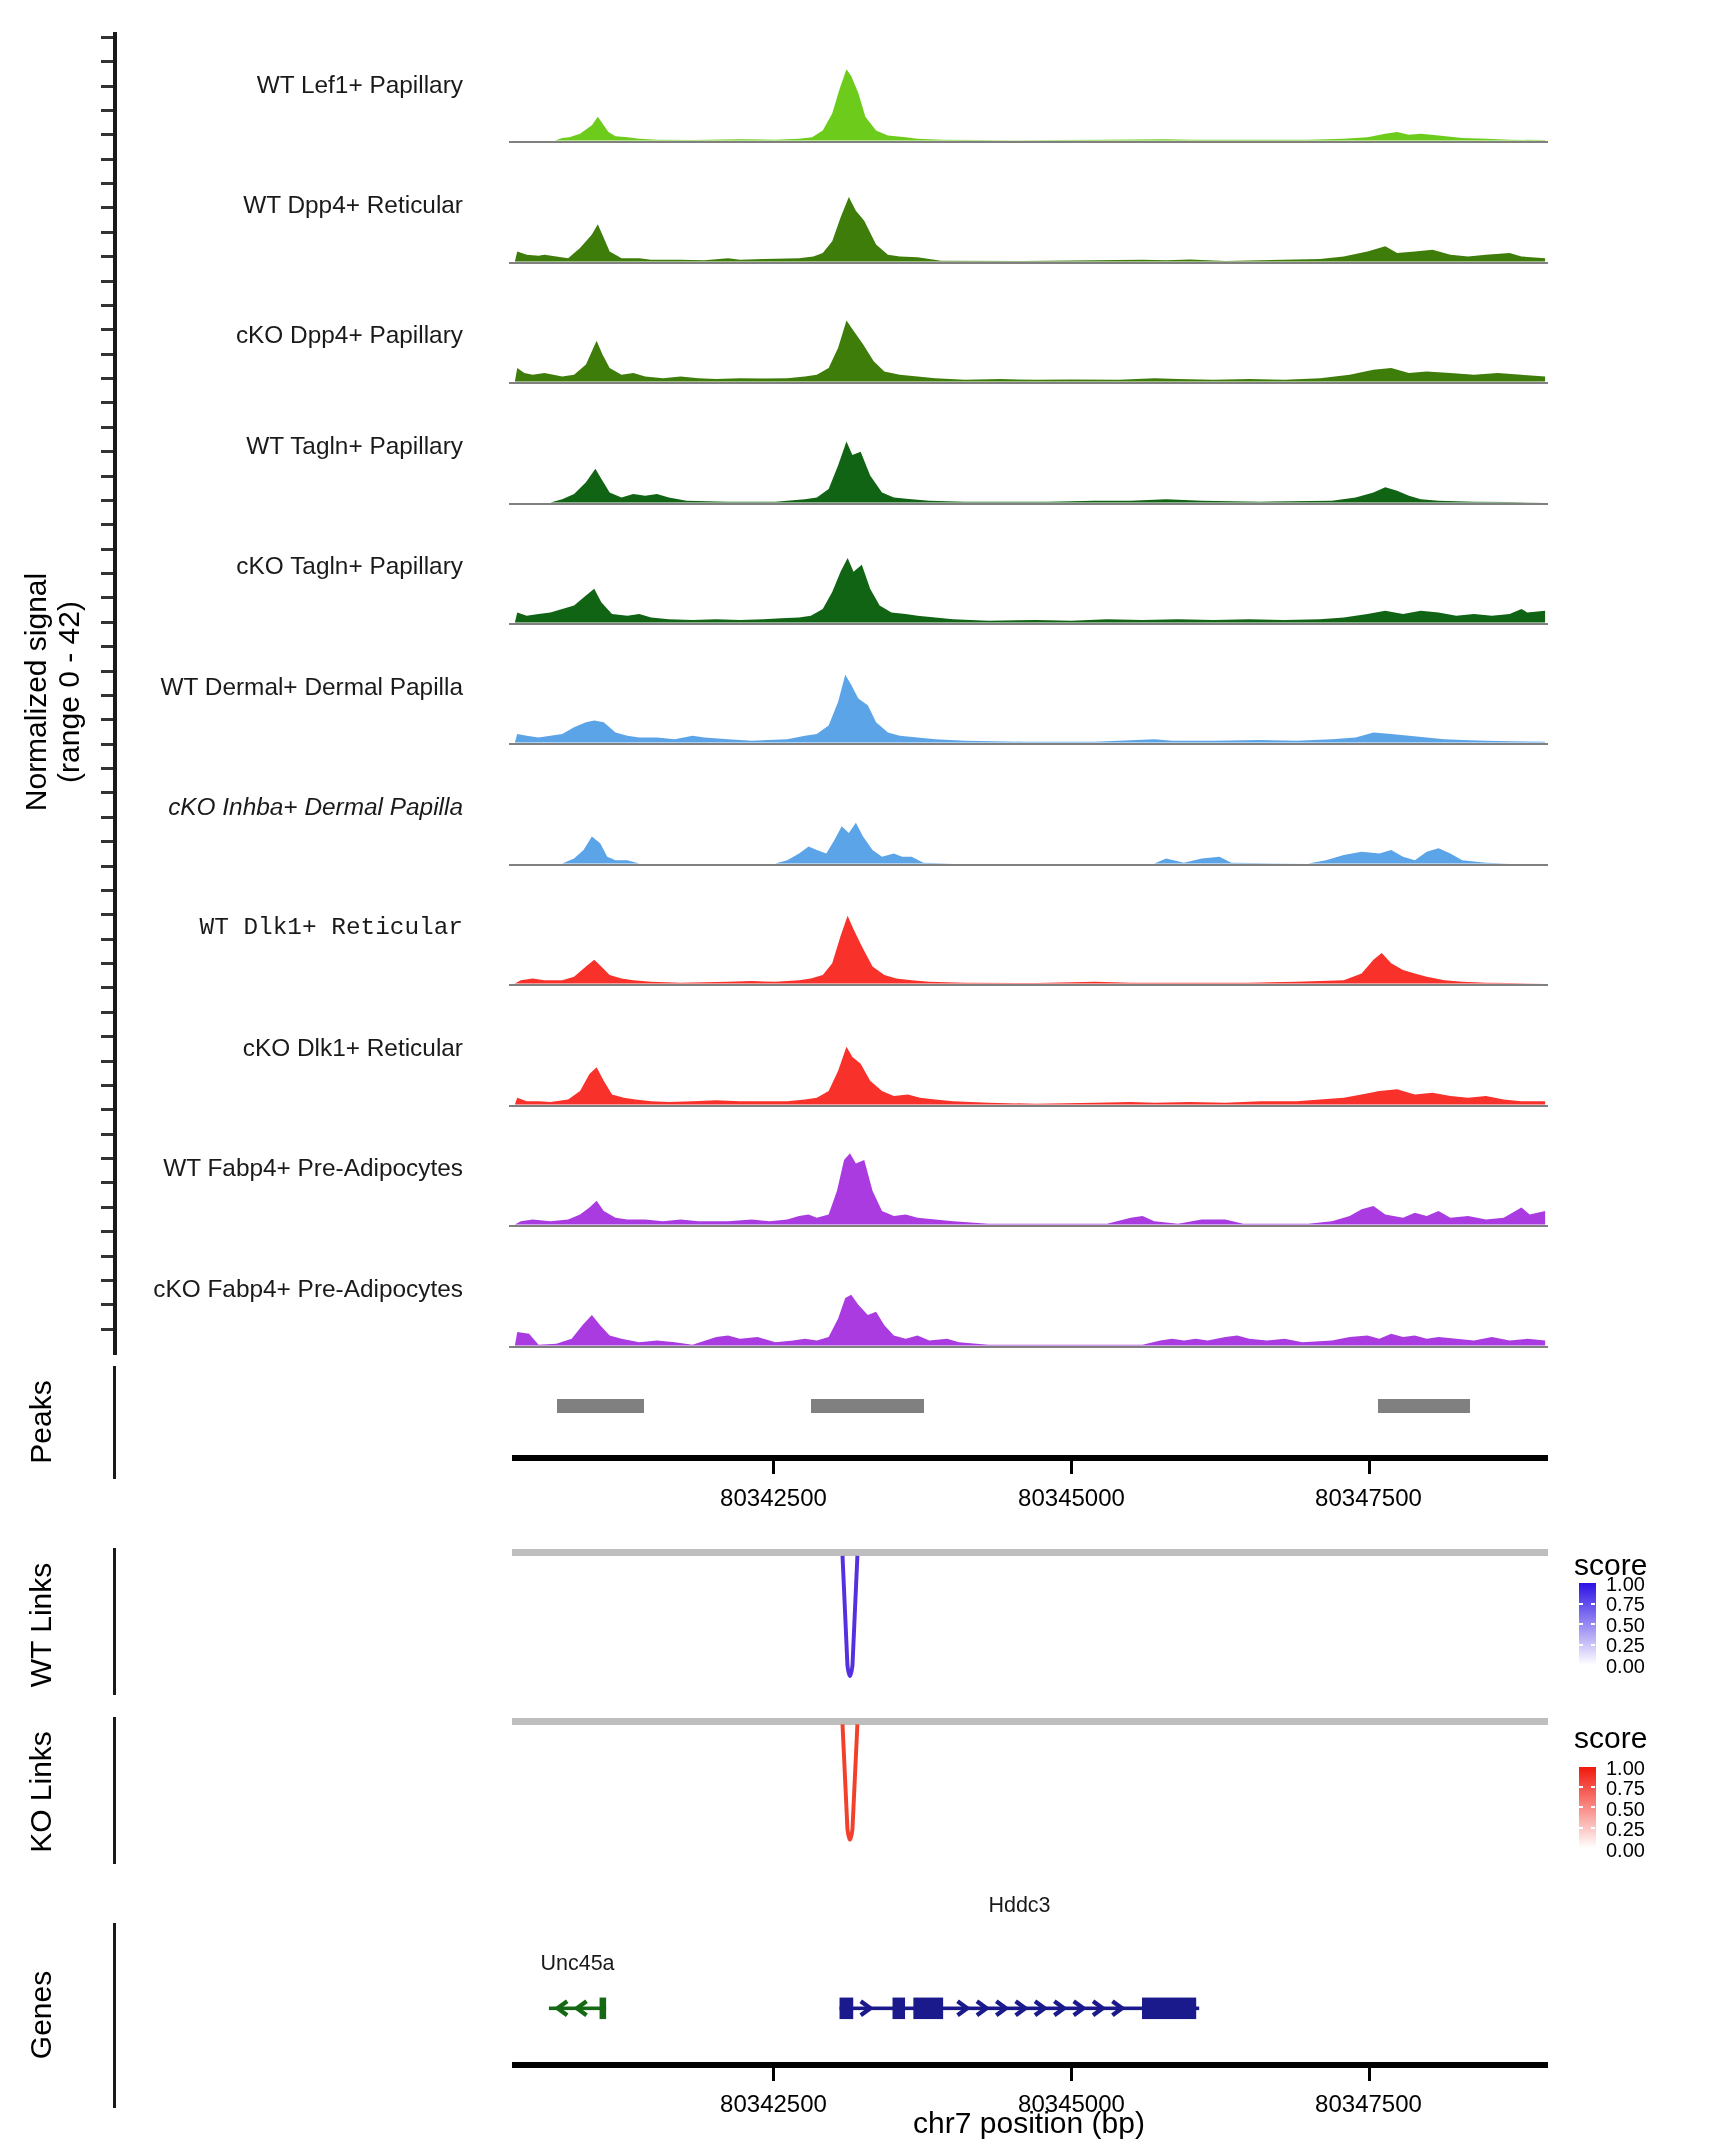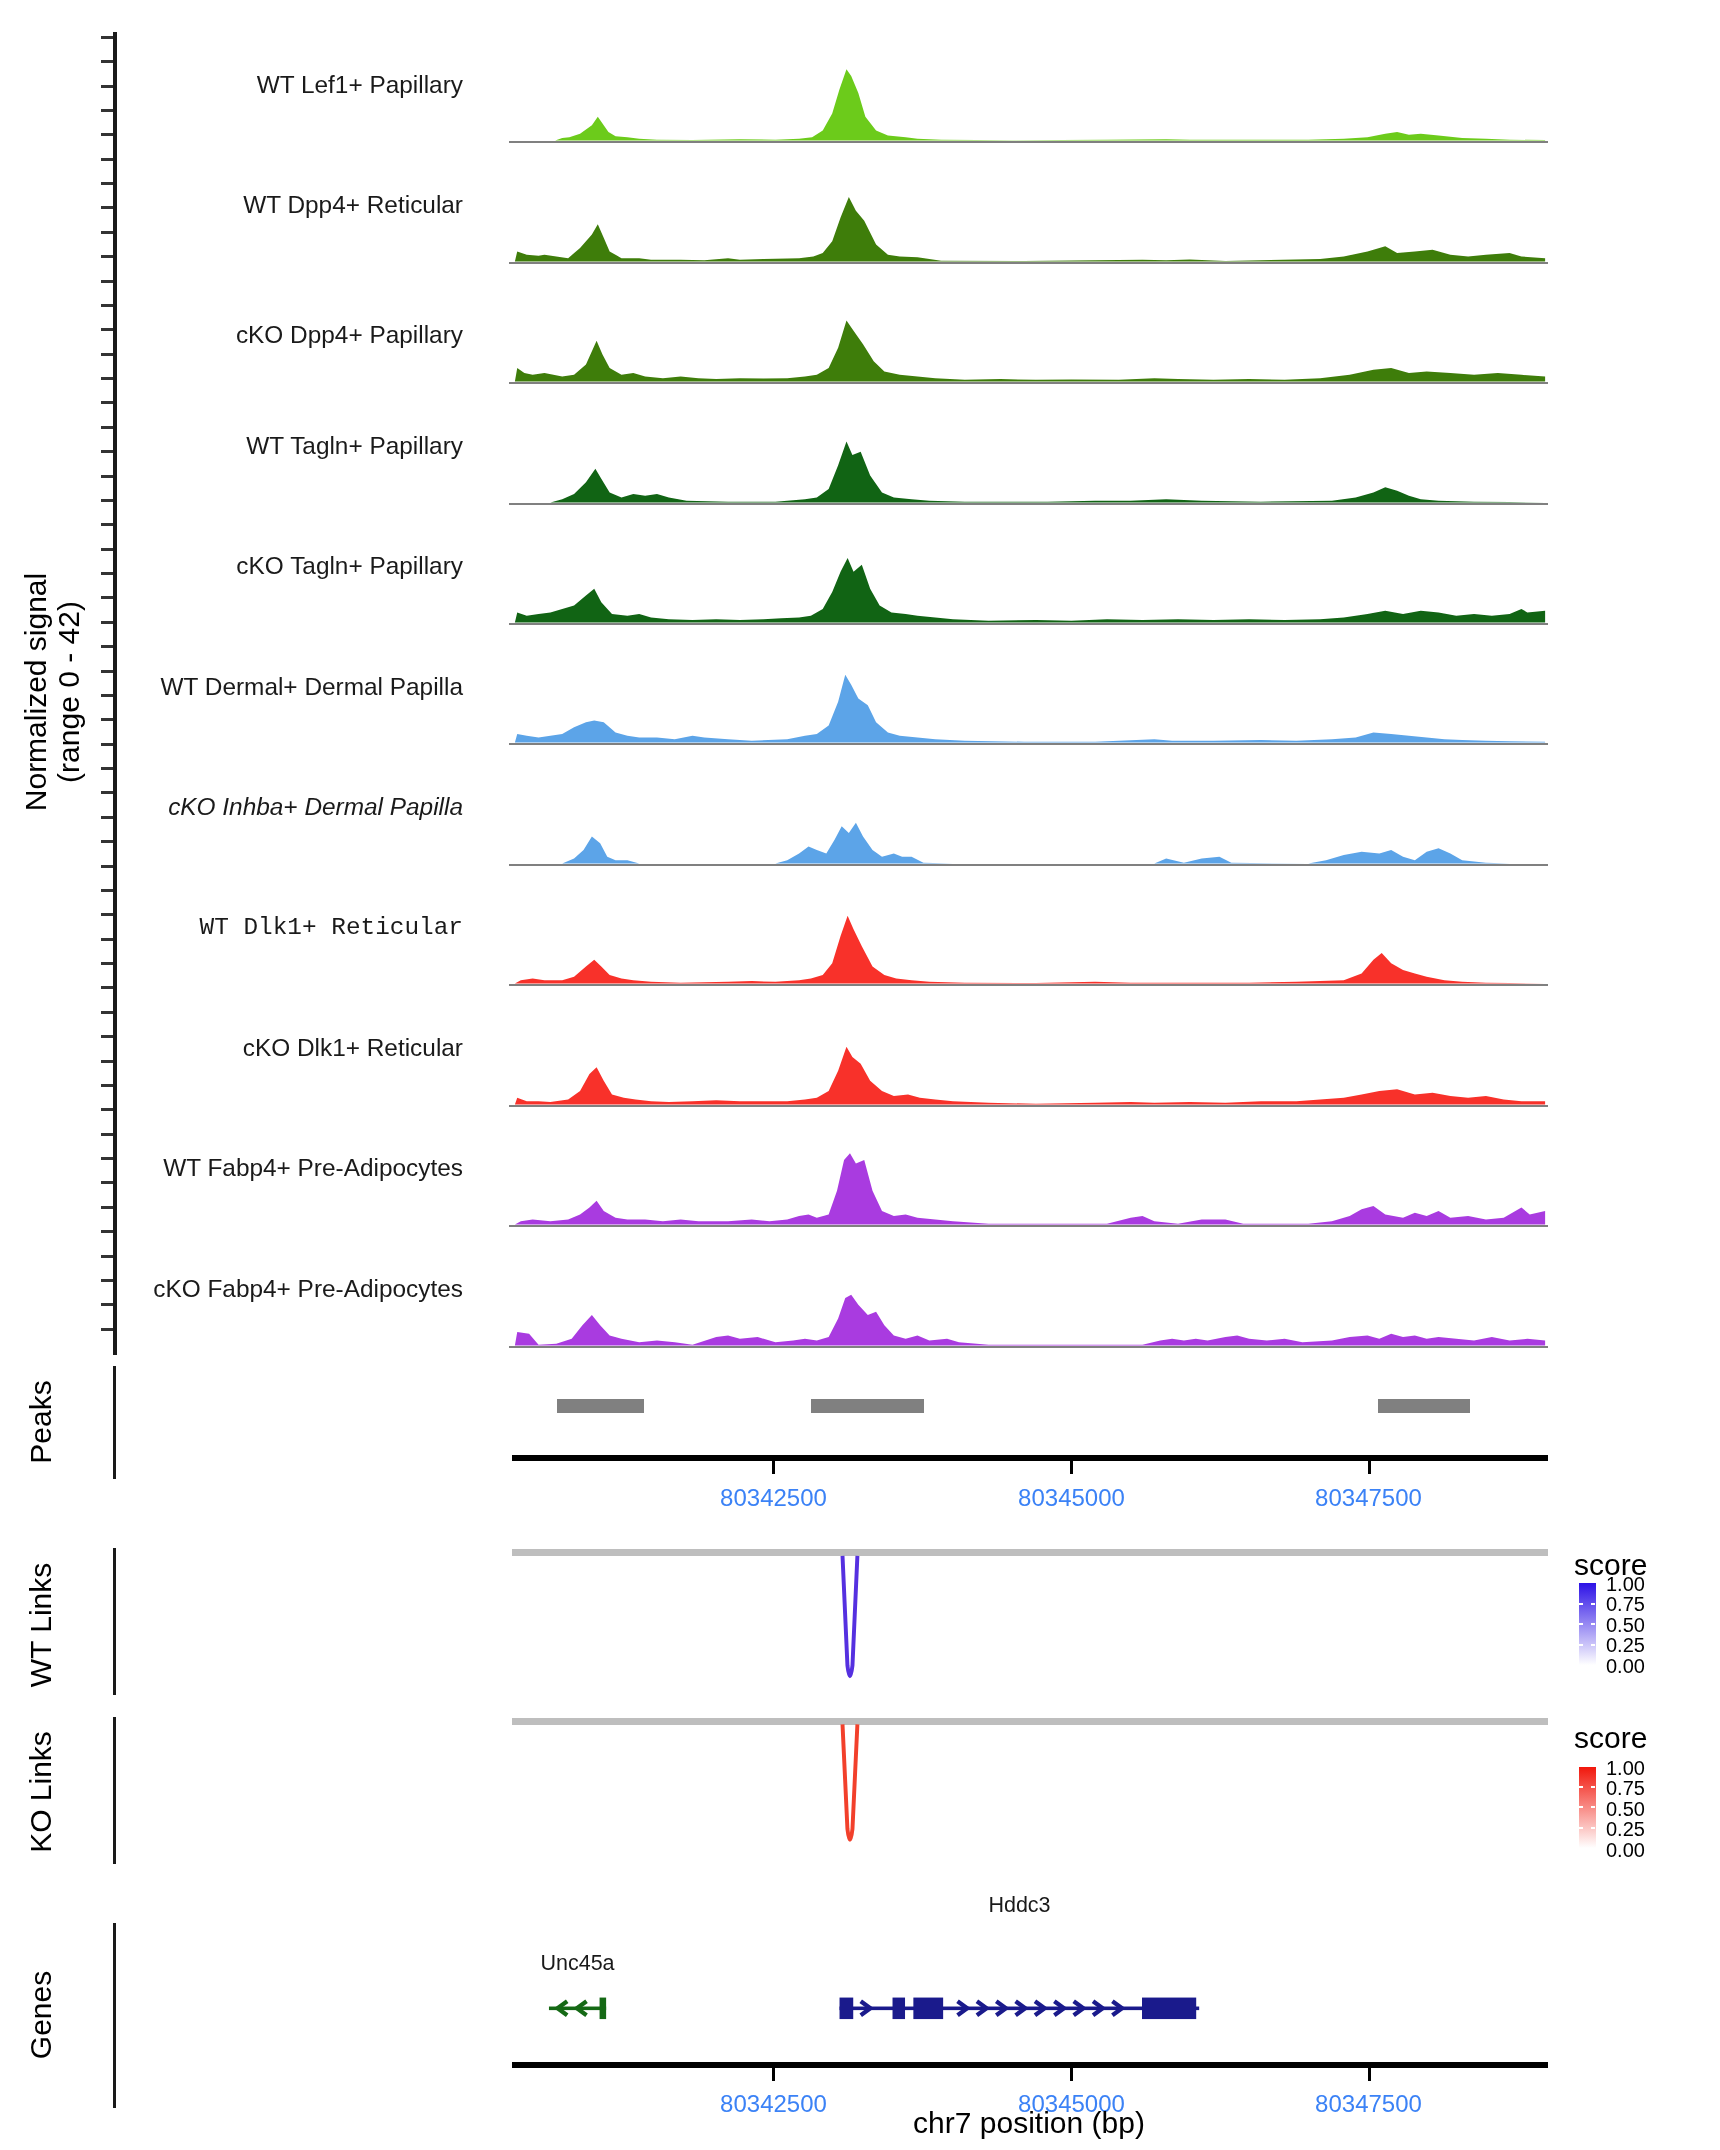--- a/index.html
+++ b/index.html
@@ -7,21 +7,21 @@
           font-family:"Liberation Sans","DejaVu Sans",sans-serif;overflow:hidden;}
   .side-label{position:absolute;text-align:center;color:#000;transform:rotate(-90deg);}
   .axis-vline{position:absolute;background:#1a1a1a;}
   .minor-tick{position:absolute;background:#333333;height:2.9px;width:11.5px;}
   .track-label{position:absolute;left:57px;width:406px;text-align:right;
                font-size:24.4px;color:#1a1a1a;line-height:29px;}
   .baseline{position:absolute;background:#808080;height:2.2px;}
   .peak-rect{position:absolute;background:#808080;height:13.6px;}
   .xaxis-line{position:absolute;background:#000000;height:5.7px;}
   .xaxis-tick{position:absolute;background:#000000;width:2.9px;height:13px;}
-  .xaxis-ticklabel{position:absolute;font-size:24px;color:#3b82f6;text-align:center;width:143px;}
+  .xaxis-ticklabel{position:absolute;font-size:24px;color:#000000;text-align:center;width:143px;}
   .links-bar{position:absolute;background:#bebebe;height:6.5px;}
   .legend-title{position:absolute;font-size:30px;color:#000;}
   .legend-grad{position:absolute;width:16.5px;}
   .legend-labels{position:absolute;font-size:20px;color:#000;line-height:20.4px;}
   .legend-notch{position:absolute;background:#ffffff;width:4.3px;height:2.2px;}
   .gene-label{position:absolute;font-size:21.5px;color:#1a1a1a;text-align:center;width:215px;}
   .axis-title{position:absolute;font-size:30px;color:#000;text-align:center;}
   svg{position:absolute;overflow:visible;}
 </style>
 </head>

